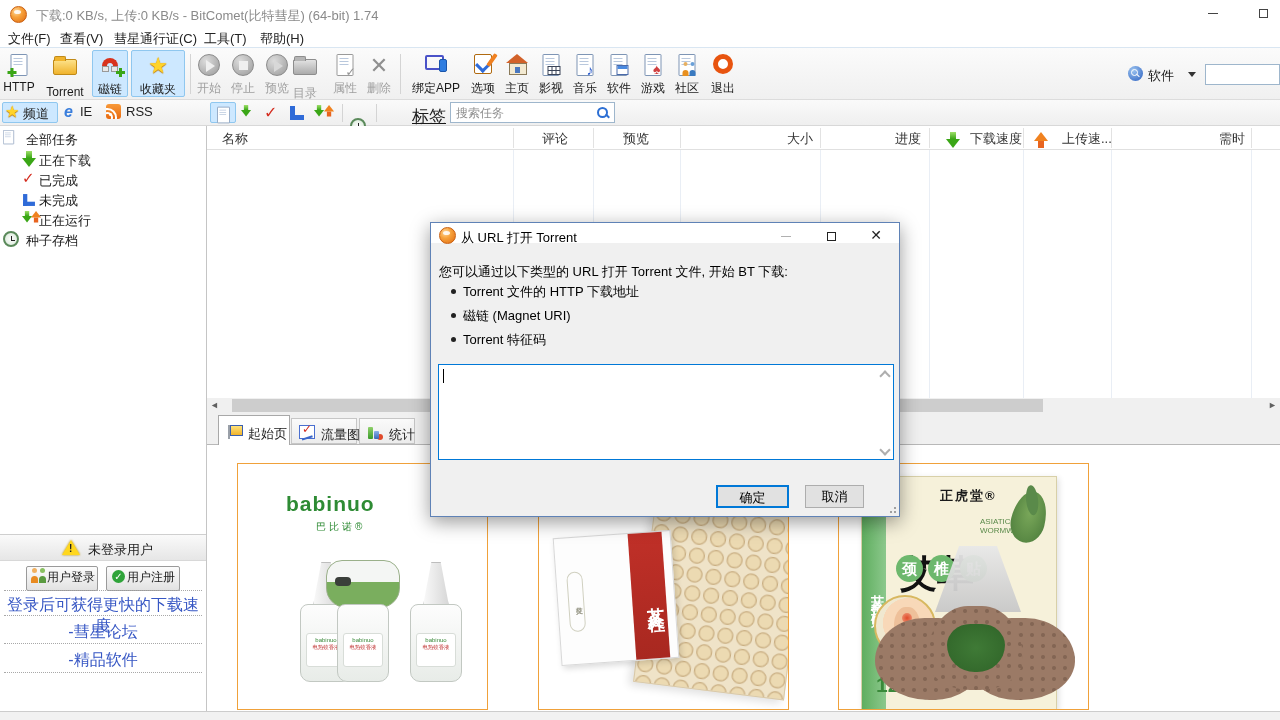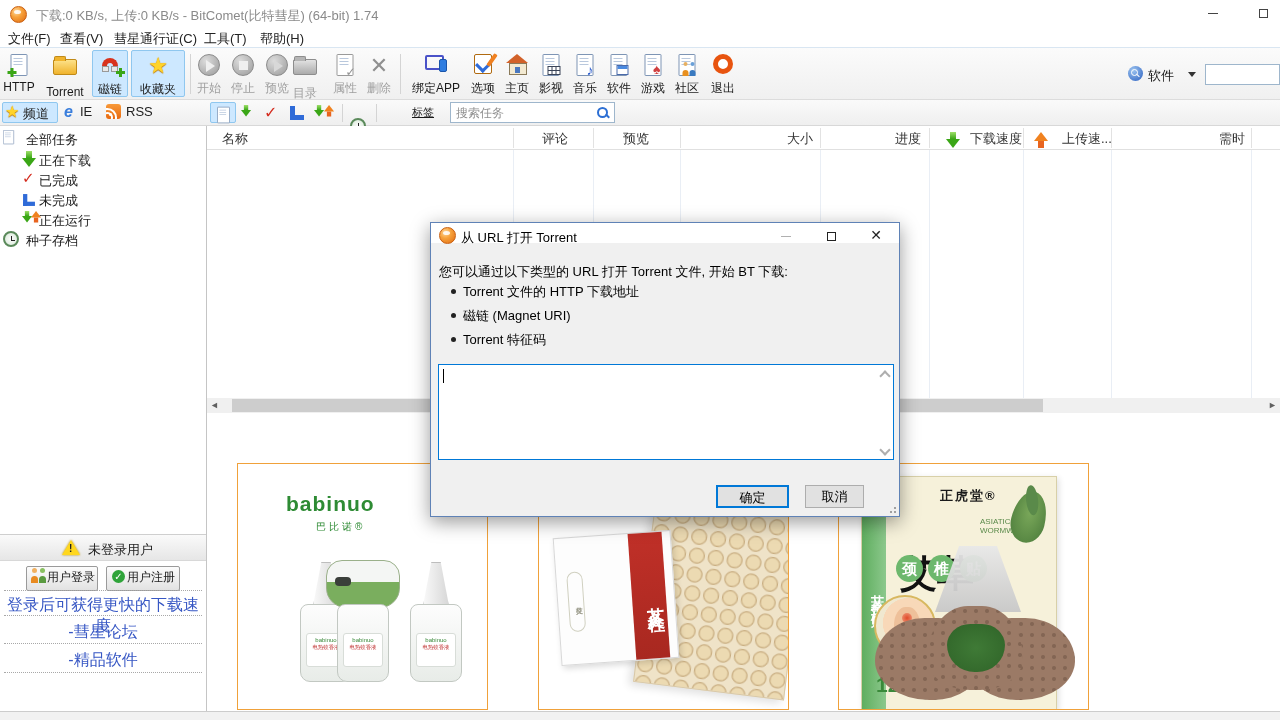--- a/index.html
+++ b/index.html
@@ -412,21 +412,21 @@
     <div class="abs mini" style="left:241px;top:5px;">
         <div class="adown"></div>
       </div>
     <div class="abs check-red" style="left:264px;top:3px;font-size:16px;">✓</div>
     <div class="abs bluecorner" style="left:290px;top:6px;"></div>
     <div class="abs mini" style="left:314px;top:5px;"><div class="adown" style="display:inline-block;"></div><div class="aup" style="display:inline-block;margin-left:-4px;"></div></div>
     <div class="abs tsep" style="left:342px;top:4px;height:18px;"></div>
     <div class="abs clock" style="left:350px;top:4px;"></div>
     <div class="abs tsep" style="left:376px;top:4px;height:18px;"></div>
     <div class="abs tagico" style="left:388px;top:7px;">T</div>
-    <span class="abs" style="left:412px;top:5px;font-size:11px;text-decoration:underline;">标签</span>
+    <span class="abs" style="left:412px;top:5px;font-size:17px;text-decoration:underline;">标签</span>
     <div class="abs searchbox" style="left:450px;width:165px;">
       <input type="text" placeholder="搜索任务" style="">
       <div class="mag" style="position:absolute;right:4px;top:3px;"></div>
     </div>
   </div>
 
   <div class="abs sidebar">
     <div class="tree-item" style="left:3px;top:4px;">
       <span class="ti page" style="transform:scale(.65);transform-origin:top left;"></span>
       <span class="tl" style="left:23px;">全部任务</span>
@@ -505,20 +505,37 @@
     <div class="abs vline" style="left:1111px;"></div>
     <div class="abs vline" style="left:1251px;"></div>
   </div>
 
   <div class="abs hscroll">
     <div class="hs-arrow" style="left:0;">◄</div>
     <div class="hs-thumb"></div>
     <div class="hs-arrow" style="right:0;">►</div>
   </div>
 
+  <div class="abs tabbar">
+    <div class="tabline"></div>
+    <div class="btab active" style="left:11px;width:72px;">
+      <span class="bi flagico"></span>
+      <span class="bt">起始页</span>
+    </div>
+    <div class="btab idle" style="left:84px;width:66px;">
+      <span class="bi chartico"></span>
+      <span class="bt">流量图</span>
+    </div>
+    <div class="btab idle" style="left:152px;width:56px;">
+      <span class="bi statico">
+          <span class="dot"></span>
+        </span>
+      <span class="bt">统计</span>
+    </div>
+  </div>
 
   <div class="abs contentarea">
 
     <div class="adcard" style="left:30px;">
       <div class="babinuo-logo">babinuo</div>
       <div class="babinuo-cn">巴比诺®</div>
       <div class="cap-cone" style="left:75px;top:98px;"></div>
       <div class="bottle" style="left:62px;top:140px;">
         <div class="blabel"><span>babinuo</span><span class="red">电热蚊香液</span></div>
       </div>

